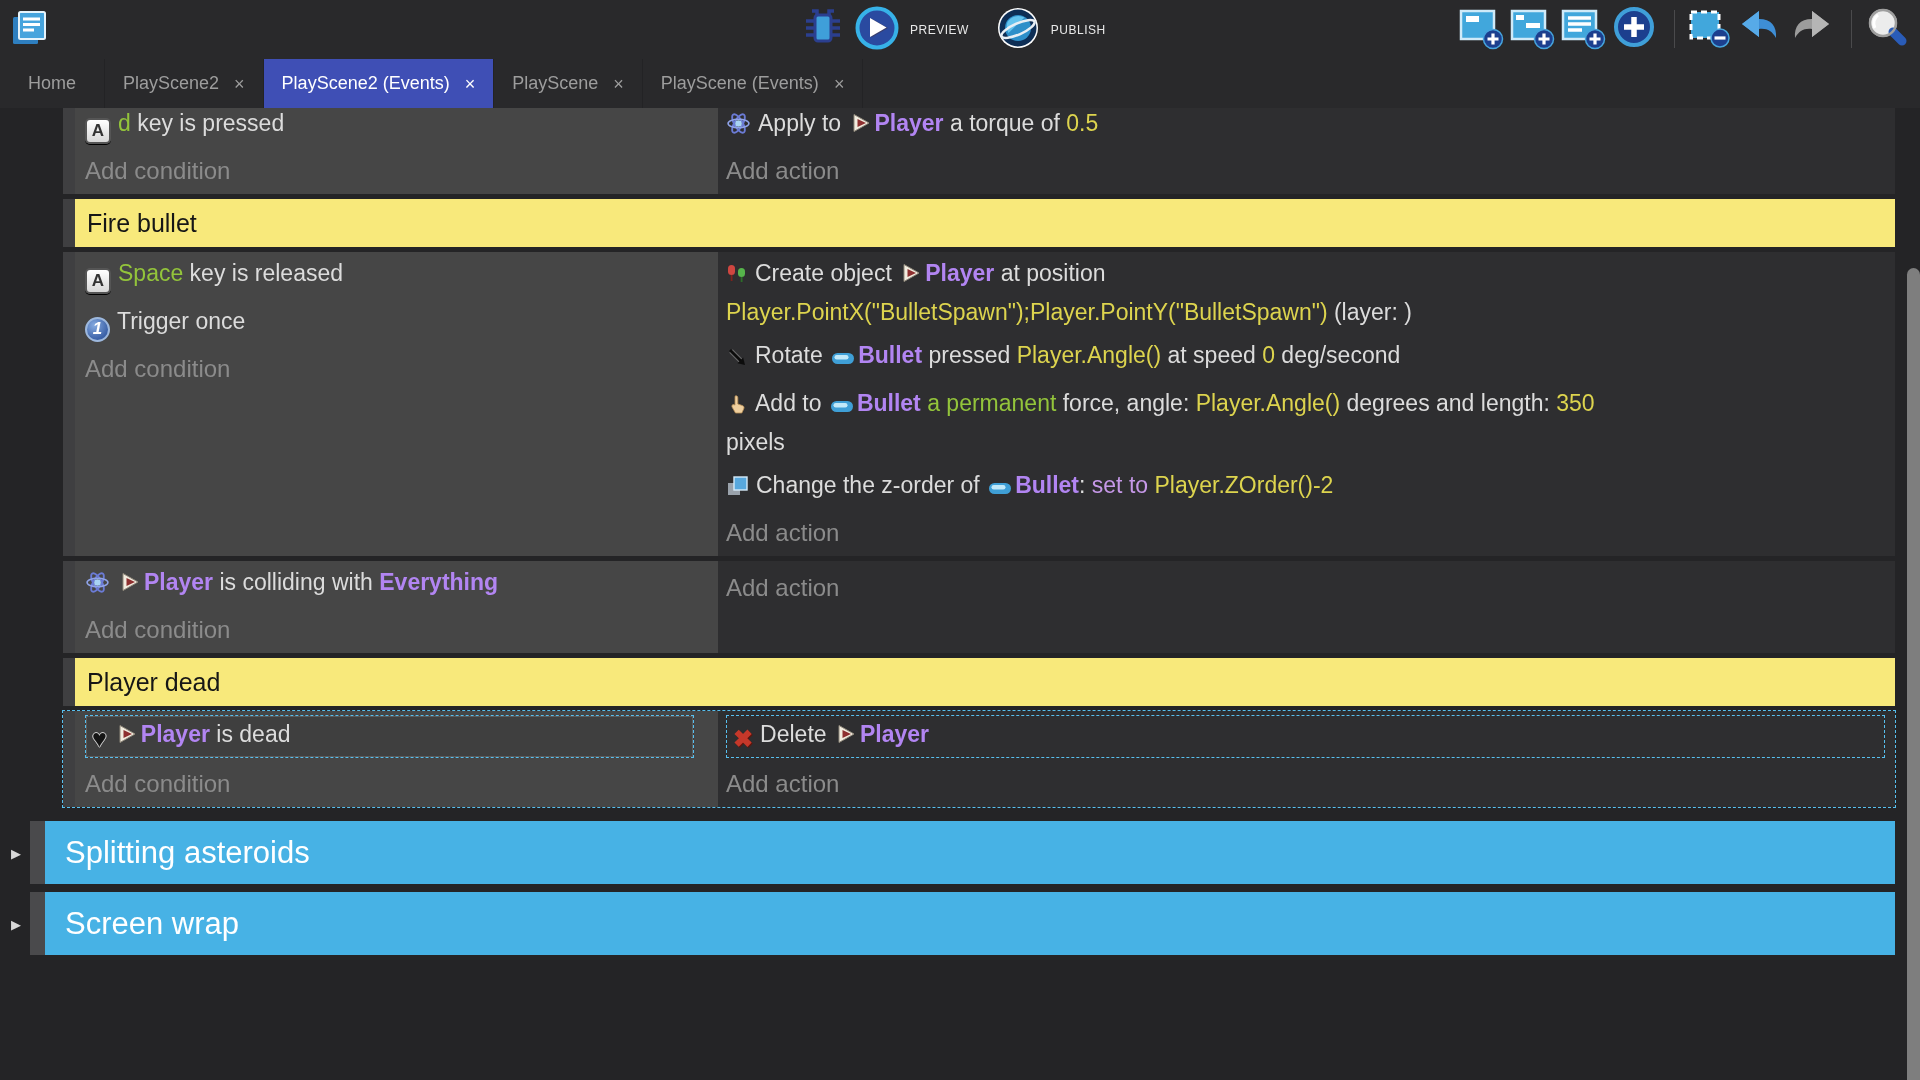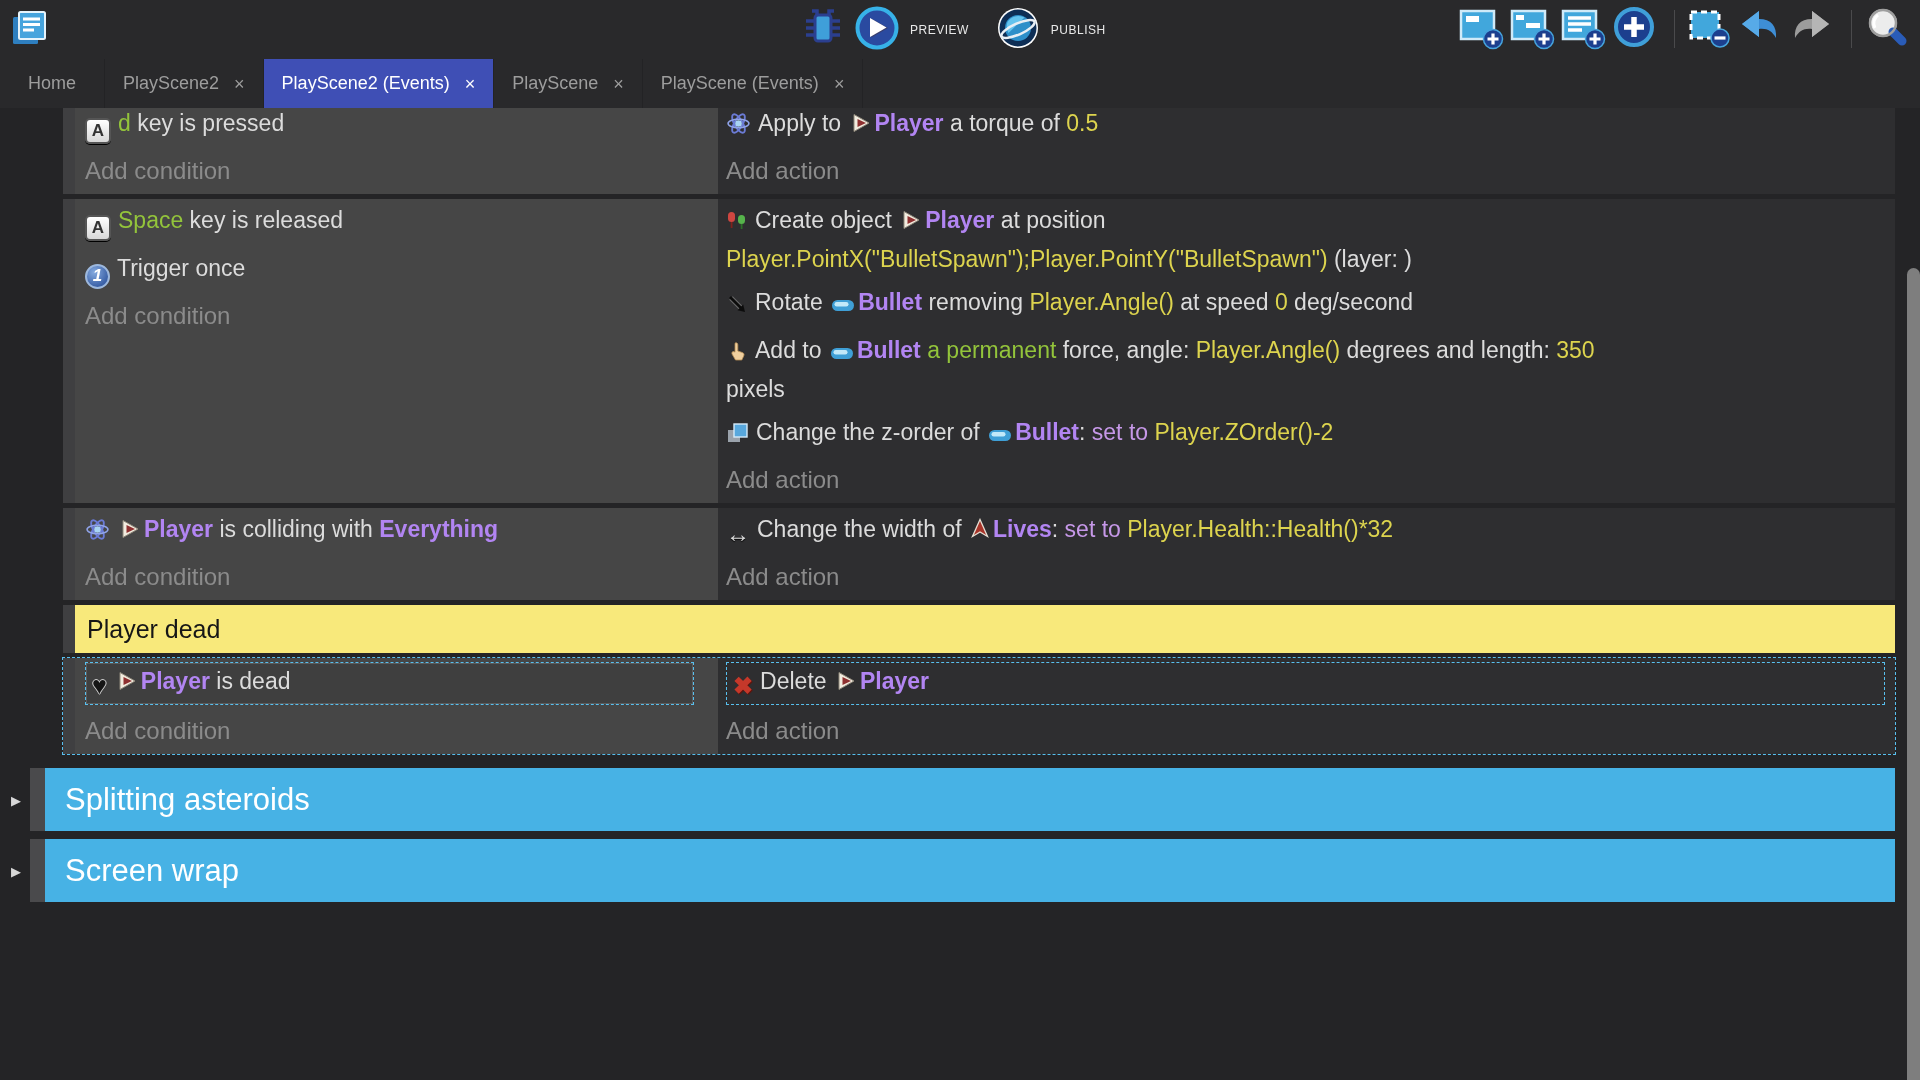--- a/index.html
+++ b/index.html
@@ -219,20 +219,24 @@
                   <ellipse cx="12" cy="12" rx="10" ry="4" fill="none" stroke="#6b7bd6" stroke-width="1.8" transform="rotate(-60 12 12)"></ellipse>
                   <ellipse cx="12" cy="12" rx="10" ry="4" fill="none" stroke="#8fa3e8" stroke-width="1.5"></ellipse>
                   <circle cx="12" cy="12" r="3.2" fill="#a8d4f5"></circle>
                 </svg></span><span class="t-w">Apply to </span><span class="obj-icon"><svg width="22" height="22" viewBox="0 0 22 22">
                   <polygon points="4,2.5 19,11 4,19.5" fill="#f2ecdf" stroke="#8f887a" stroke-width="1"></polygon>
                   <polygon points="7.5,7 16,11 7.5,15" fill="#8e3030"></polygon>
                 </svg></span><span class="t-o">Player</span><span class="t-w"> a torque of </span><span class="t-e">0.5</span></div>
             <div class="placeholder">Add action</div>
           </div>
         </div>
+        <div class="row row-comment">
+          <div class="gutter"></div>
+          <div class="comment-bar">Fire bullet</div>
+        </div>
         <div class="row row-event">
           <div class="gutter"></div>
           <div class="cond-col">
             <div class="instruction"><span class="icon"><span class="ic-key">A</span></span><span class="t-k">Space</span><span class="t-w"> key is released</span></div>
             <div class="instruction"><span class="icon"><span class="ic-once">1</span></span><span class="t-w">Trigger once</span></div>
             <div class="placeholder">Add condition</div>
           </div>
           <div class="act-col">
             <div class="instruction"><span class="icon"><svg width="22" height="24" viewBox="0 0 22 24">
                   <rect x="2" y="3" width="7" height="10" rx="3.5" fill="#cf4640"></rect>
@@ -243,21 +247,21 @@
                   <polygon points="4,2.5 19,11 4,19.5" fill="#f2ecdf" stroke="#8f887a" stroke-width="1"></polygon>
                   <polygon points="7.5,7 16,11 7.5,15" fill="#8e3030"></polygon>
                 </svg></span><span class="t-o">Player</span><span class="t-w"> at position</span><br><span class="t-e">Player.PointX("BulletSpawn");Player.PointY("BulletSpawn")</span><span class="t-w"> (layer: )</span></div>
             <div class="instruction"><span class="icon"><svg width="22" height="22" viewBox="0 0 22 22">
                   <line x1="5" y1="5" x2="16" y2="16" stroke="#6a6a6a" stroke-width="5"></line>
                   <line x1="4" y1="4" x2="17" y2="17" stroke="#0c0c0c" stroke-width="2.8"></line>
                   <polygon points="19,19 11.5,17.2 17.2,11.5" fill="#0c0c0c"></polygon>
                 </svg></span><span class="t-w">Rotate </span><span class="obj-icon"><svg width="24" height="15" viewBox="0 0 24 15">
                   <rect x="1" y="2" width="22" height="11" rx="5.5" fill="#3f9fd6"></rect>
                   <rect x="3.5" y="4" width="14" height="4.5" rx="2.2" fill="#c2e9f9"></rect>
-                </svg></span><span class="t-o">Bullet</span><span class="t-w"> removing </span><span class="t-e">Player.Angle()</span><span class="t-w"> at speed </span><span class="t-e">0</span><span class="t-w"> deg/second</span></div>
+                </svg></span><span class="t-o">Bullet</span><span class="t-w"> pressed </span><span class="t-e">Player.Angle()</span><span class="t-w"> at speed </span><span class="t-e">0</span><span class="t-w"> deg/second</span></div>
             <div class="instruction"><span class="icon"><svg width="22" height="22" viewBox="0 0 22 22">
                   <path d="M9 2.2 c1.6 -1 2.8 0 2.8 1.6 V10 l4.6 1.6 c1.8 .7 2 2 1.2 3.6 L15.8 19 H9.5 L6.3 13.5 c-1.2 -2 .2 -3.4 2 -2.7 l.7 .3 V4 c0 -.8 0 -1.4 0 -1.8 z" fill="#efcf9e" stroke="#b98f55" stroke-width=".8"></path>
                 </svg></span><span class="t-w">Add to </span><span class="obj-icon"><svg width="24" height="15" viewBox="0 0 24 15">
                   <rect x="1" y="2" width="22" height="11" rx="5.5" fill="#3f9fd6"></rect>
                   <rect x="3.5" y="4" width="14" height="4.5" rx="2.2" fill="#c2e9f9"></rect>
                 </svg></span><span class="t-o">Bullet</span><span class="t-k"> a permanent</span><span class="t-w"> force, angle: </span><span class="t-e">Player.Angle()</span><span class="t-w"> degrees and length: </span><span class="t-e">350</span><br><span class="t-w">pixels</span></div>
             <div class="instruction"><span class="icon"><svg width="23" height="23" viewBox="0 0 23 23">
                   <rect x="2" y="8" width="12" height="12" fill="#9aa2ab"></rect>
                   <rect x="8" y="2" width="13" height="13" fill="#58a8dd" stroke="#d6ecf9" stroke-width="1.4"></rect>
                 </svg></span><span class="t-w">Change the z-order of </span><span class="obj-icon"><svg width="24" height="15" viewBox="0 0 24 15">
@@ -275,23 +279,20 @@
                   <ellipse cx="12" cy="12" rx="10" ry="4" fill="none" stroke="#6b7bd6" stroke-width="1.8" transform="rotate(-60 12 12)"></ellipse>
                   <ellipse cx="12" cy="12" rx="10" ry="4" fill="none" stroke="#8fa3e8" stroke-width="1.5"></ellipse>
                   <circle cx="12" cy="12" r="3.2" fill="#a8d4f5"></circle>
                 </svg></span><span class="obj-icon"><svg width="22" height="22" viewBox="0 0 22 22">
                   <polygon points="4,2.5 19,11 4,19.5" fill="#f2ecdf" stroke="#8f887a" stroke-width="1"></polygon>
                   <polygon points="7.5,7 16,11 7.5,15" fill="#8e3030"></polygon>
                 </svg></span><span class="t-o">Player</span><span class="t-w"> is colliding with </span><span class="t-o">Everything</span></div>
             <div class="placeholder">Add condition</div>
           </div>
           <div class="act-col">
-            <div class="instruction"><span class="icon"><span class="ic-width">↔</span></span><span class="t-w">Change the width of </span><span class="obj-icon"><svg width="20" height="22" viewBox="0 0 20 22">
-                  <polygon points="10,1.5 17.5,18.5 10,14 2.5,18.5" fill="#a8352a" stroke="#e6ded2" stroke-width="1.3"></polygon>
-                </svg></span><span class="t-o">Lives</span><span class="t-w">: </span><span class="t-v">set to</span><span class="t-e"> Player.Health::Health()*32</span></div>
             <div class="placeholder">Add action</div>
           </div>
         </div>
         <div class="row row-comment">
           <div class="gutter"></div>
           <div class="comment-bar">Player dead</div>
         </div>
         <div class="row row-event selected">
           <div class="gutter"></div>
           <div class="cond-col">

